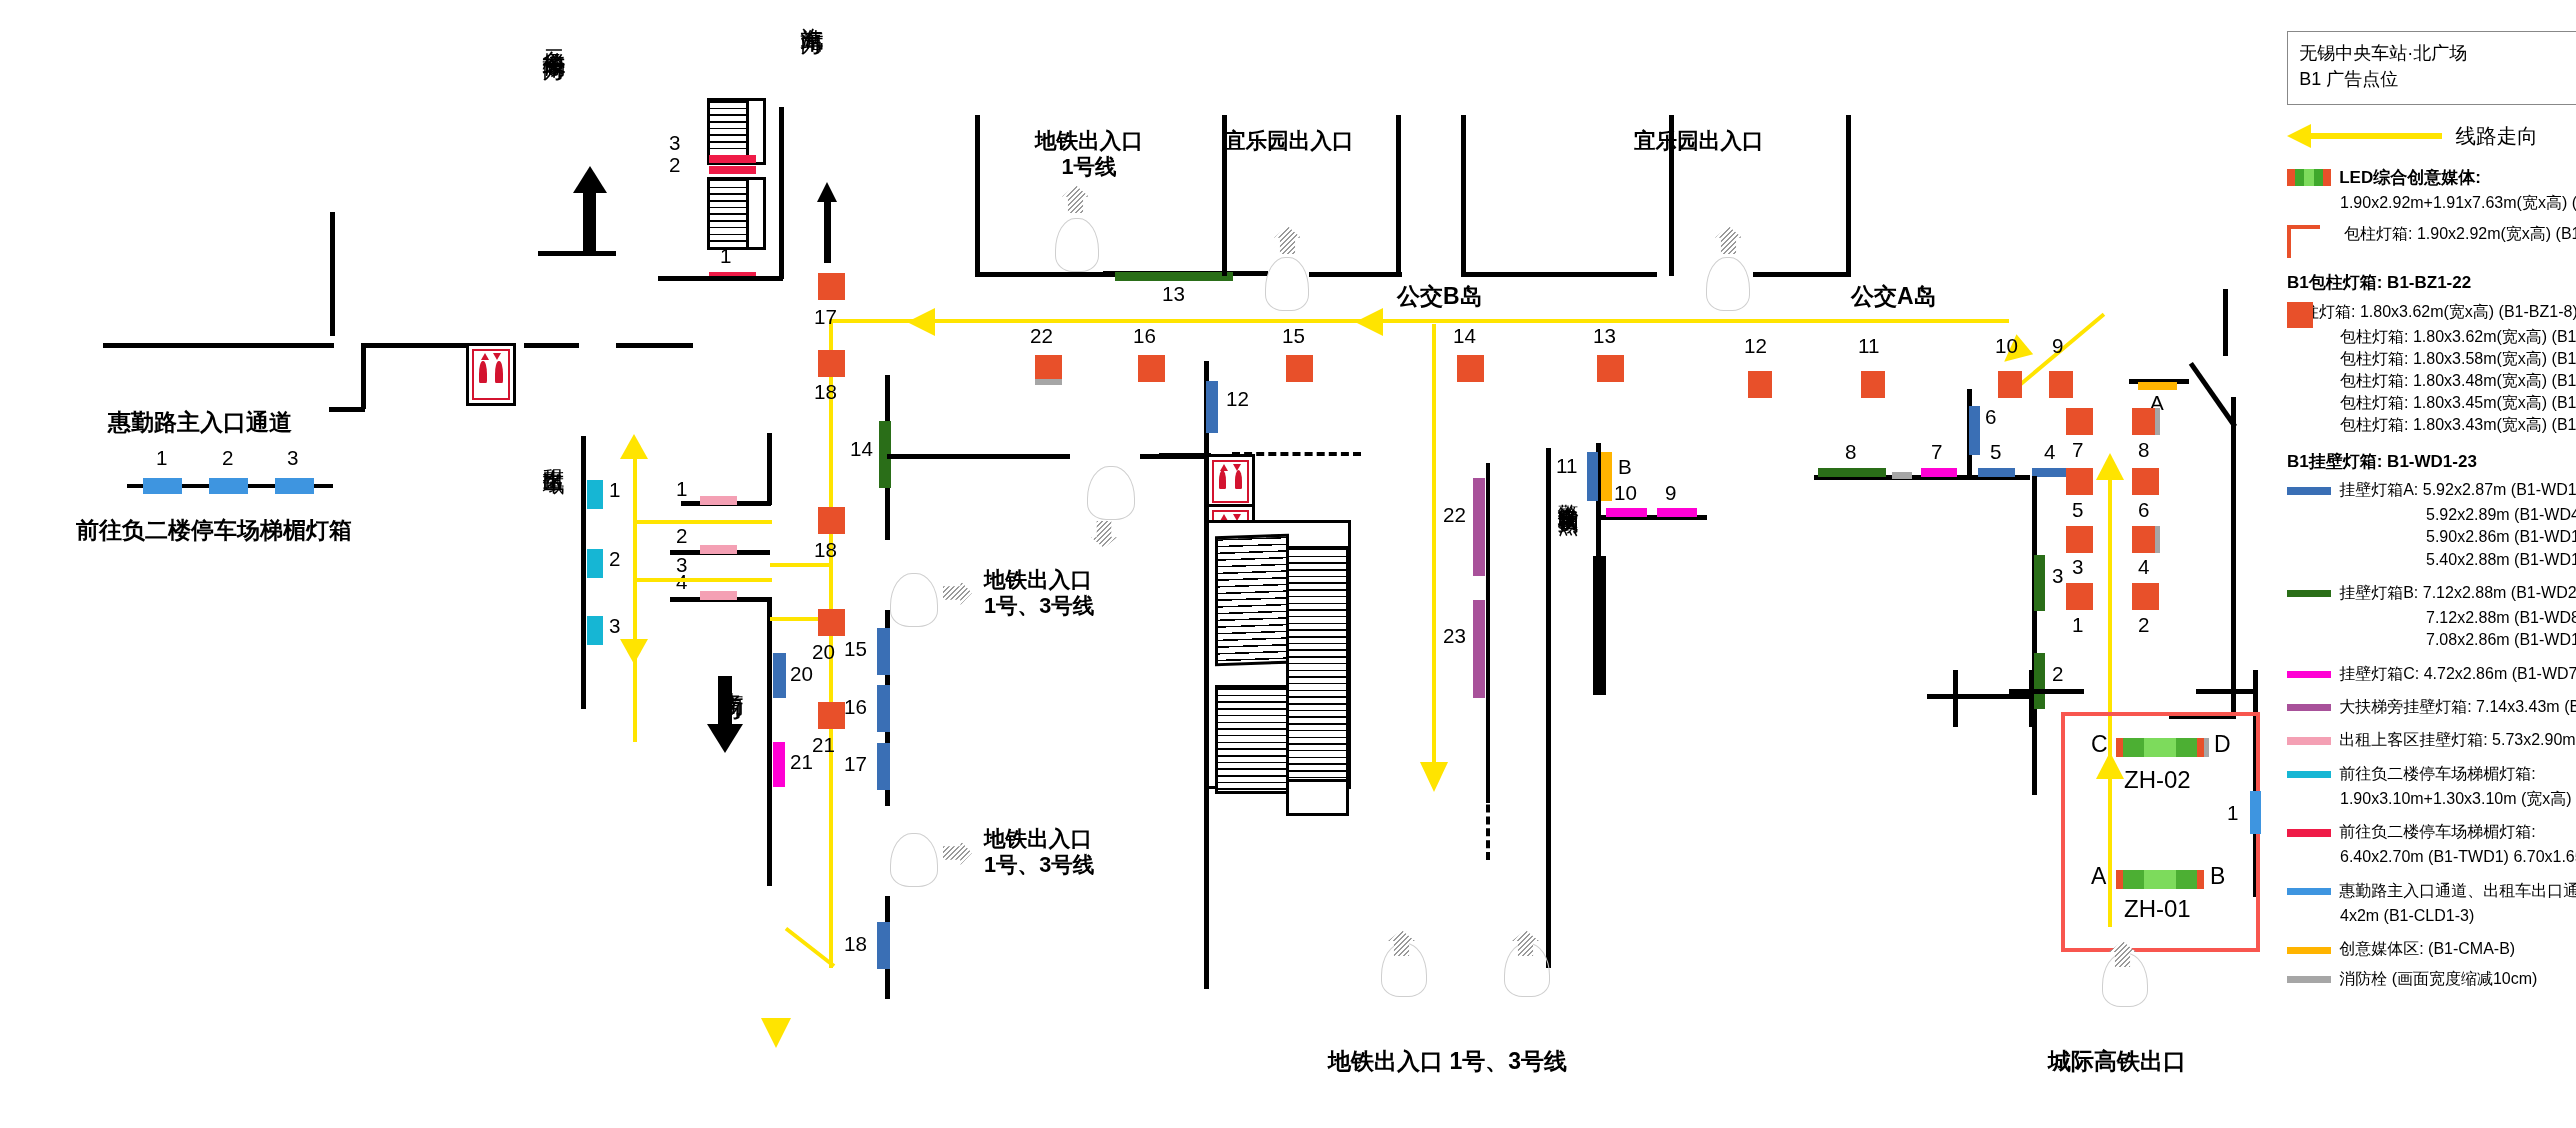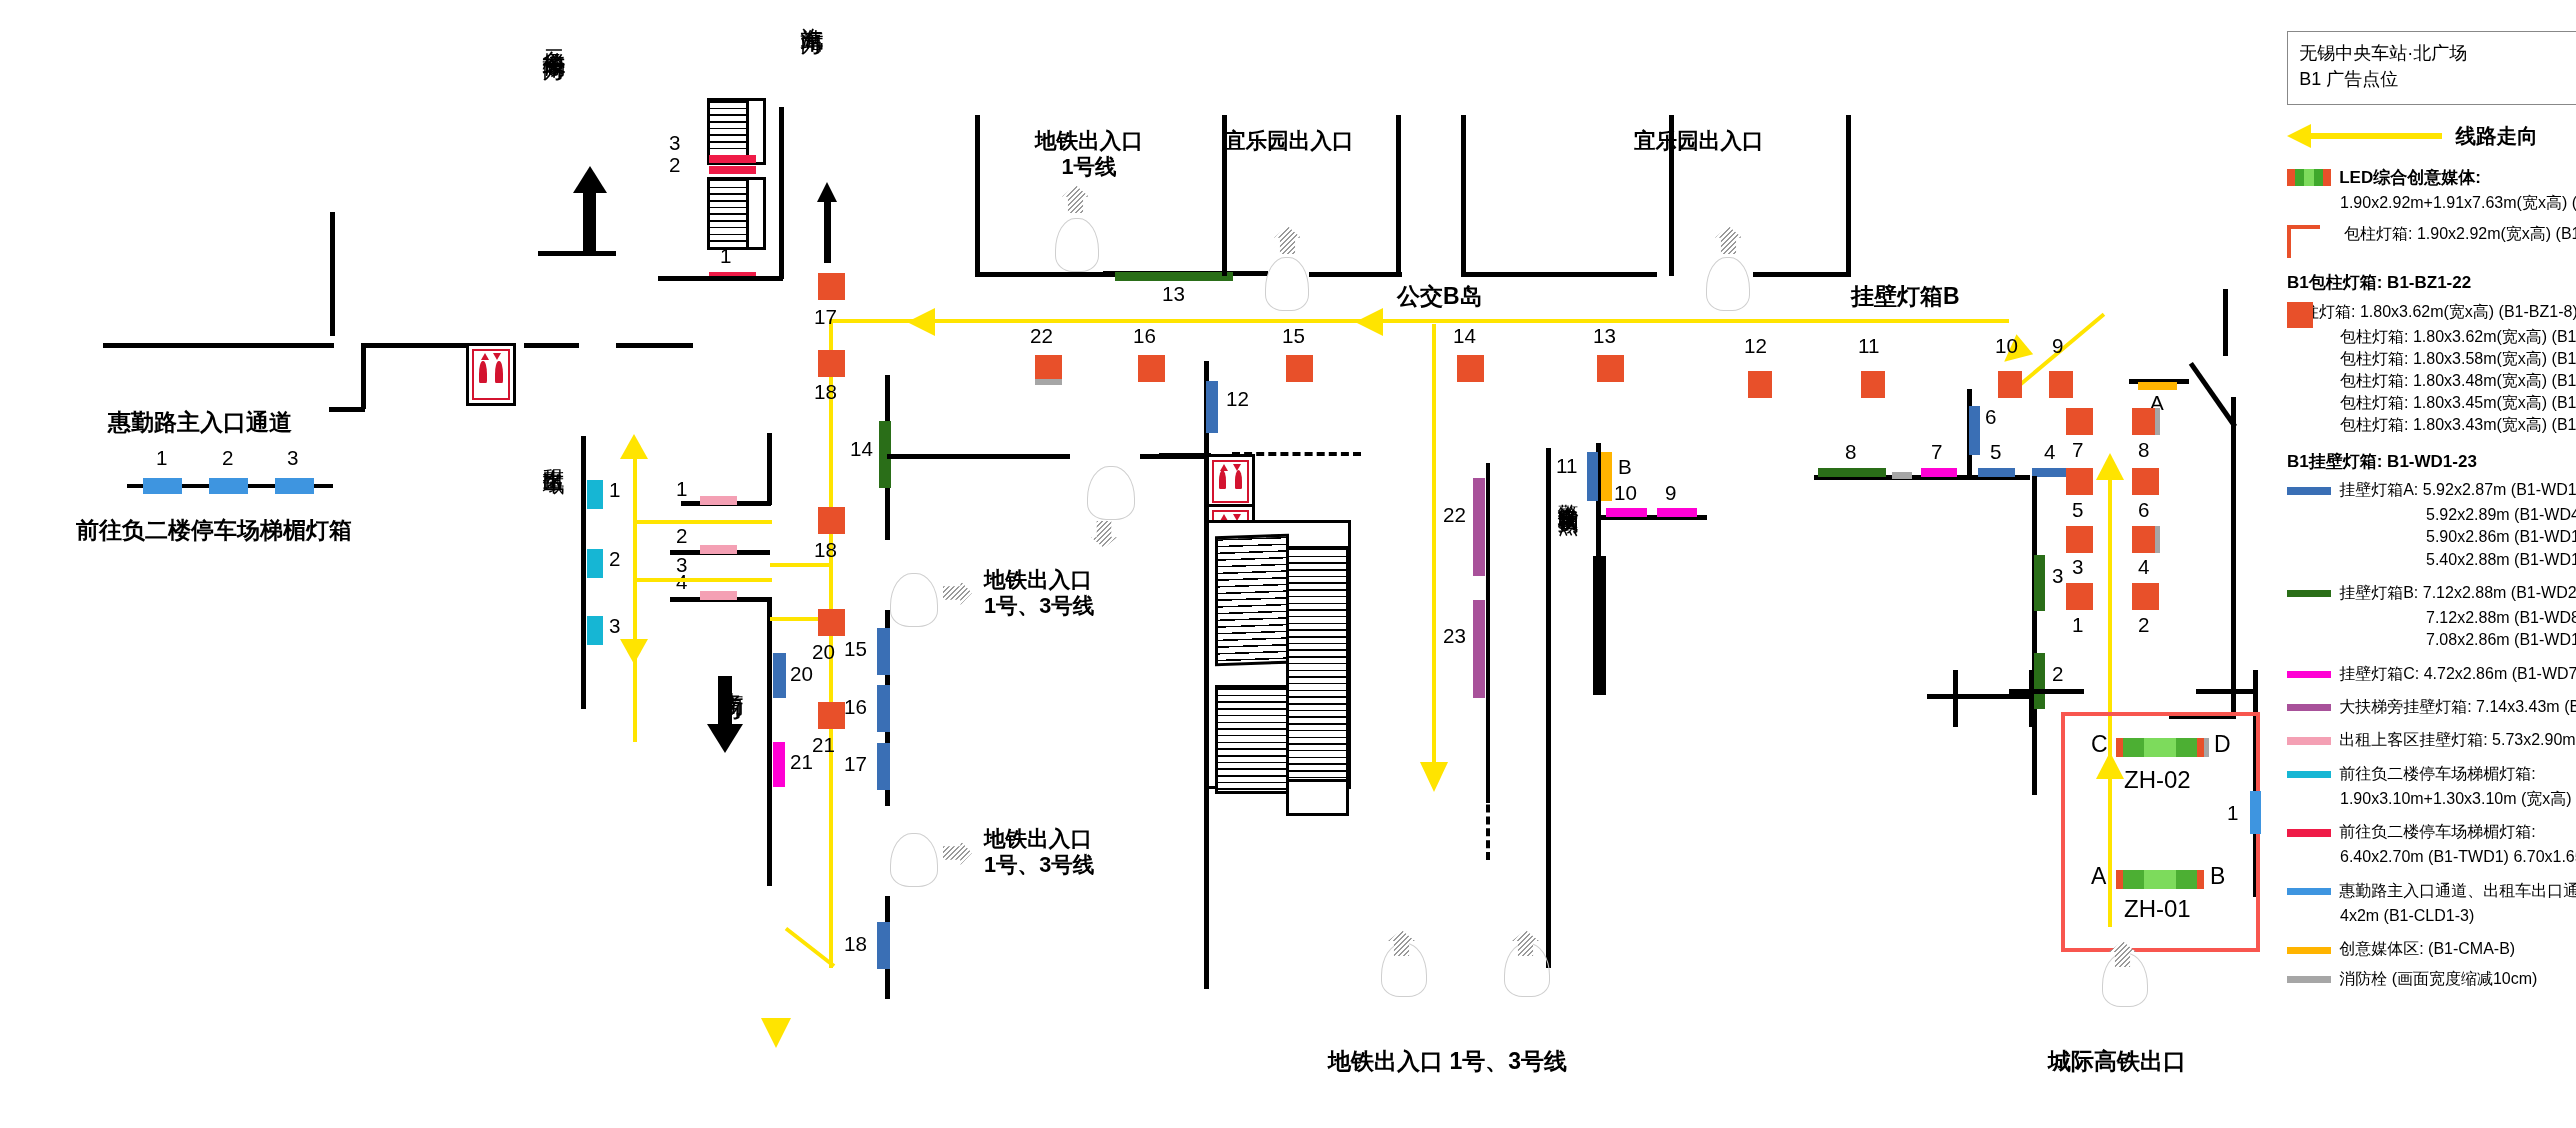--- a/index.html
+++ b/index.html
@@ -68,21 +68,21 @@
   .lgSw{flex:0 0 44px;height:17.5px;margin-right:8.2px;margin-top:3.1px;}
   .lgTxt{font-size:16px;line-height:1.38;}
   .lgTxt.b{font-weight:bold;font-size:17px;}
   .lgIndent{margin-left:53px;font-size:16px;line-height:1.38;}
   .routeRow{display:flex;align-items:center;margin-bottom:15.5px;}
   .routeArrow{position:relative;width:155px;height:24px;margin-right:13.4px;}
   .routeArrow .shaft{position:absolute;left:21.6px;right:0;top:8.8px;height:6.2px;background:#ffe400;}
   .routeArrow .head{position:absolute;left:0;top:0;width:0;height:0;
      border-top:12px solid transparent;border-bottom:12px solid transparent;
      border-right:24px solid #ffe400;}
-  .routeLbl{font-size:20.6px;font-weight:bold;}
+  .routeLbl{font-size:20.6px;font-weight:normal;}
   .ledSw{position:relative;width:44px;height:17.5px;background:#7ddb5c;margin-right:8.2px;margin-top:3.1px;}
   .ledSw i{position:absolute;top:0;bottom:0;width:7.7px;background:#e8502a;}
   .ledSw i.l{left:0;} .ledSw i.r{right:0;}
   .ledSw b{position:absolute;top:0;bottom:0;width:9.3px;background:#3fa82c;}
   .ledSw b.l{left:7.7px;} .ledSw b.r{right:7.7px;}
   .cornerSw{width:29px;height:29px;border-left:4.6px solid #e8502a;border-top:4.6px solid #e8502a;
      margin-right:24px;margin-top:2.1px;flex:0 0 auto;}
 
   
   .zhBox{position:absolute;border:4.6px solid #f8564f;}
@@ -275,21 +275,21 @@
 <div class="wall h" style="left:1461px;top:272px;width:196px;"></div>
 <div class="wall v" style="left:1669px;top:115px;width:4.6px;height:161px;"></div>
 <div class="wall h" style="left:1753px;top:272px;width:98px;"></div>
 <div class="wall v" style="left:1846px;top:115px;width:4.6px;height:161px;"></div>
 <div class="ctext" style="left:1634px;top:128px;">宜乐园出入口</div>
 <div class="pedArrow" style="left:1715px;top:226px;width:27px;height:28px;clip-path:polygon(50% 0,100% 42%,78% 42%,78% 100%,22% 100%,22% 42%,0 42%);"></div>
 <div class="ped" style="left:1706px;top:257px;width:42px;height:52px;
      border:1px solid #cfcfcf;border-radius:46% 46% 40% 40%/60% 60% 30% 30%;"></div>
 
 <div class="ctext" style="left:1397px;top:282px;font-size:23px;">公交B岛</div>
-<div class="ctext" style="left:1851px;top:282px;font-size:23px;">挂壁灯箱B</div>
+<div class="ctext" style="left:1851px;top:282px;font-size:23px;">公交A岛</div>
 
 <div class="bz" style="left:1035px;top:355px;width:27px;height:27px;"></div>
 <div class="lab" style="left:1030px;top:326px;">22</div>
 <div class="fire" style="left:1035px;top:379px;width:27px;height:6.2px;"></div>
 
 <div class="bz" style="left:1138px;top:355px;width:27px;height:27px;"></div>
 <div class="lab" style="left:1133px;top:326px;">16</div>
 
 <div class="bz" style="left:1286px;top:355px;width:27px;height:27px;"></div>
 <div class="lab" style="left:1282px;top:326px;">15</div>

